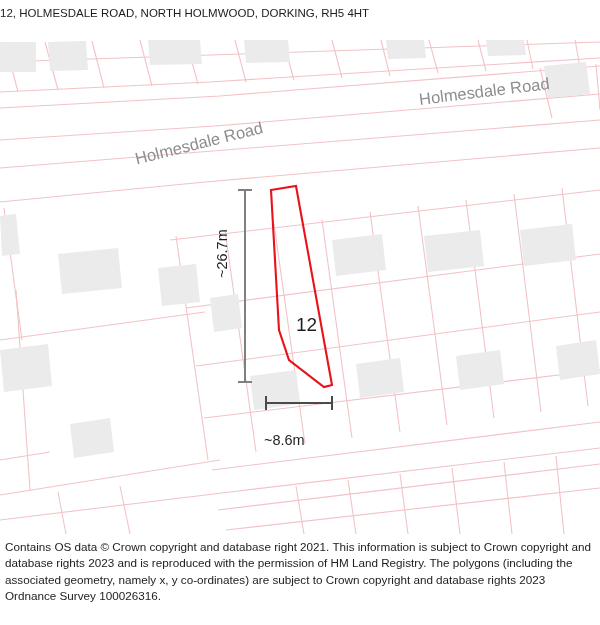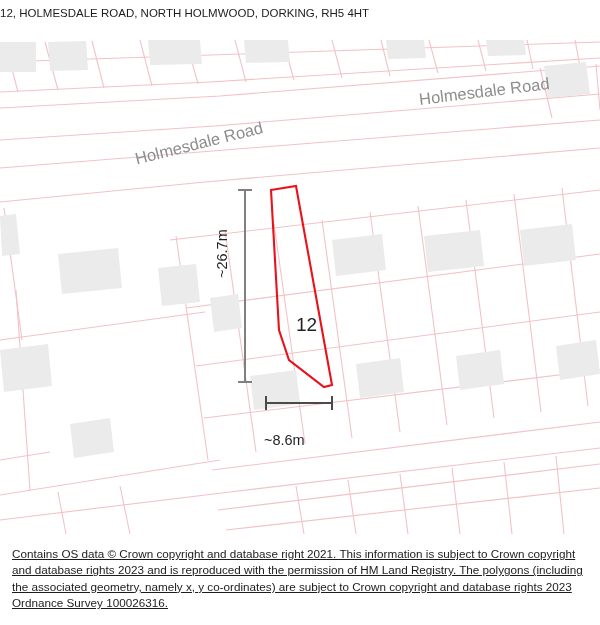--- a/index.html
+++ b/index.html
@@ -105,25 +105,24 @@
   .footer {
     position: absolute;
     left: 0;
     top: 534px;
     width: 600px;
     height: 91px;
     padding: 4px 4px 0 4px;
     box-sizing: border-box;
   }
   .footer p {
-    margin: 8px;
+    margin: 1px;
     font-size: 11.7px;
     line-height: 16.4px;
     color: #1c1c1c;
-    text-decoration: underline;
   }
 </style>
 </head>
 <body>
 
 <div class="page">
 
   <div class="header">
     <div class="title">12, HOLMESDALE ROAD, NORTH HOLMWOOD, DORKING, RH5 4HT</div>
   </div>

